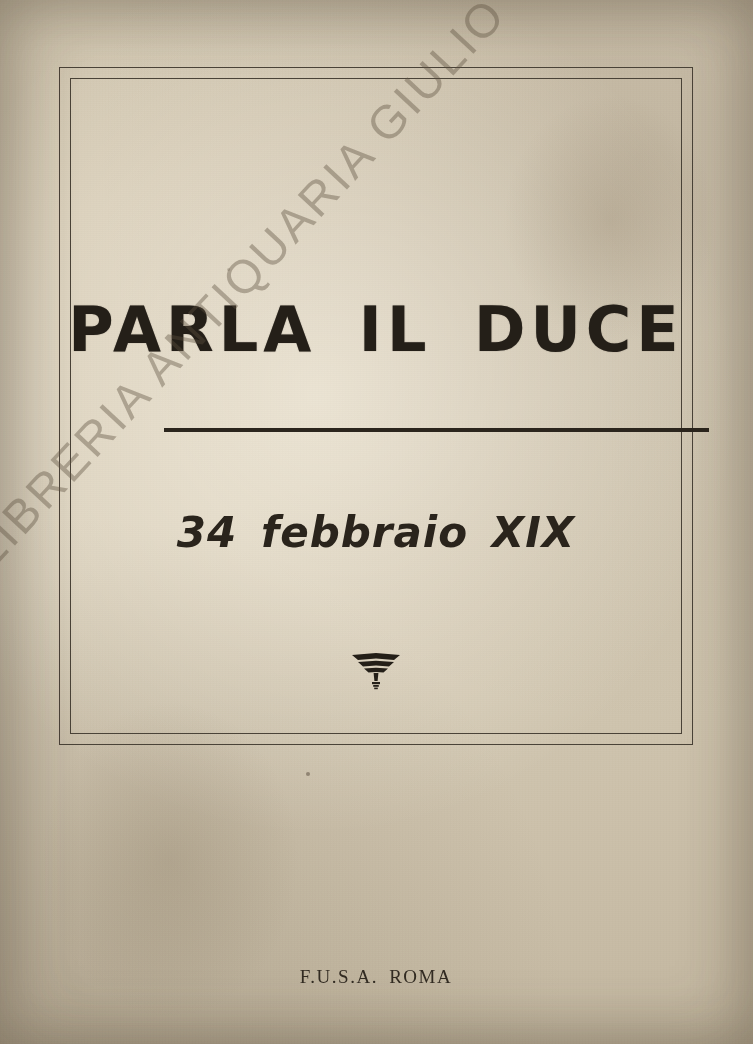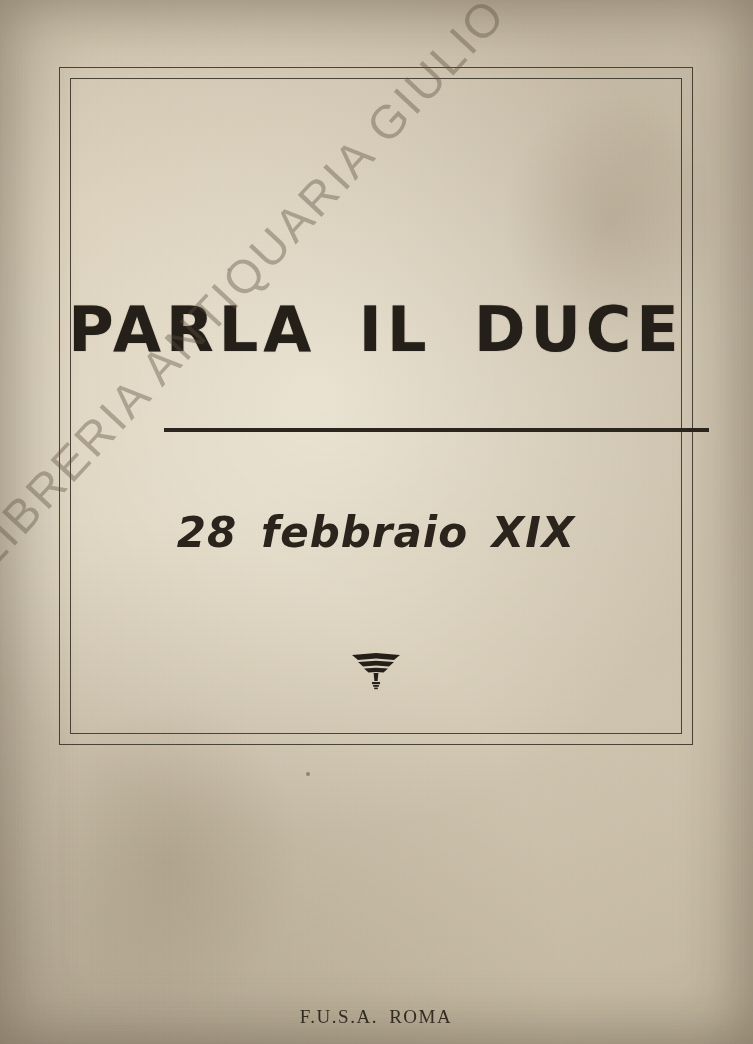--- a/index.html
+++ b/index.html
@@ -134,21 +134,21 @@
     left: 0;
     right: 0;
     top: 580px;
     text-align: center;
   }
   .emblem svg { display: inline-block; }
   .imprint {
     position: absolute;
     left: 0;
     right: 0;
-    top: 938px;
+    top: 898px;
     text-align: center;
     font-family: "Liberation Serif", serif;
     font-size: 19px;
     letter-spacing: 1.5px;
     color: #332c23;
     word-spacing: 5px;
   }
 
   
   .watermark {
@@ -184,21 +184,21 @@
   <div class="stain-b"></div>
   <div class="speck1"></div>
   <div class="speck2"></div>
 
   <div class="frame-outer">
     <div class="frame-inner"></div>
 
     <div class="content">
       <div class="title">PARLA IL DUCE</div>
       <div class="title-rule"></div>
-      <div class="subtitle">28 febbraio XIX</div>
+      <div class="subtitle">34 febbraio XIX</div>
 
       <div class="emblem">
         <svg width="52" height="44" viewBox="0 0 52 44">
           <g fill="#241f18">
             <path d="M2 7 L26 5 L50 7 L44 12 L26 10.5 L8 12 Z"></path>
             <path d="M8 14 L26 12.8 L44 14 L39 18.5 L26 17.6 L13 18.5 Z"></path>
             <path d="M14 20.5 L26 19.8 L38 20.5 L33.5 24.5 L26 24 L18.5 24.5 Z"></path>
             <path d="M23.6 25 L28.4 25 L27.6 33 L24.4 33 Z"></path>
             <path d="M22 34 L30 34 L30 36.2 L22 36.2 Z"></path>
             <path d="M23.2 37 L28.8 37 L28.8 38.8 L23.2 38.8 Z"></path>

